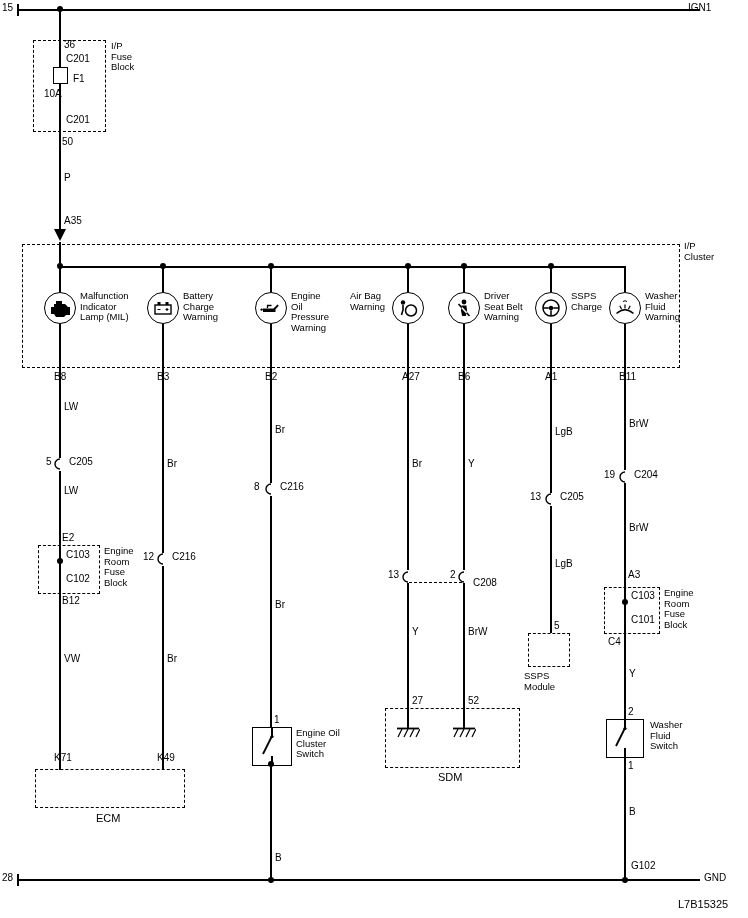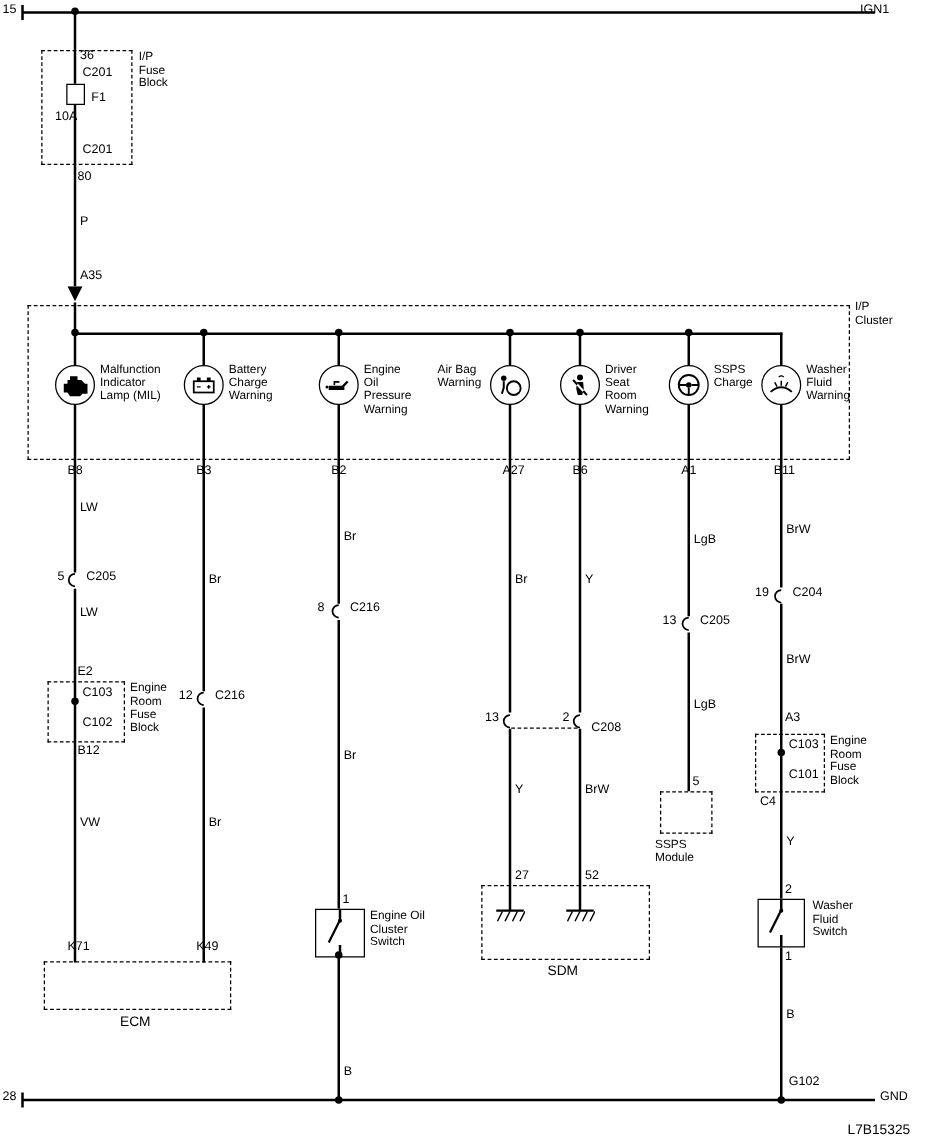--- a/index.html
+++ b/index.html
@@ -32,21 +32,21 @@
 
   <div class="dot" style="left:57px;top:6px"></div>
   <div class="wv" style="left:59px;top:9px;height:59px"></div>
   <div class="dbox" style="left:33px;top:40px;width:73px;height:92px"></div>
   <span class="lbl" style="left:64px;top:39px">36</span>
   <span class="lbl" style="left:66px;top:53px">C201</span>
   <div class="sbox" style="left:53px;top:67px;width:15px;height:17px"></div>
   <span class="lbl" style="left:73px;top:73px">F1</span>
   <span class="lbl" style="left:44px;top:88px">10A</span>
   <span class="lbl" style="left:66px;top:114px">C201</span>
-  <span class="lbl" style="left:62px;top:136px">80</span>
+  <span class="lbl" style="left:62px;top:136px">50</span>
   <div class="mlbl" style="left:111px;top:41px;width:34px">I/P Fuse Block</div>
   <div class="wv" style="left:59px;top:84px;height:145px"></div>
   <span class="lbl" style="left:64px;top:172px">P</span>
   <span class="lbl" style="left:64px;top:215px">A35</span>
   <div class="icon" style="left:52px;top:229px;width:16px;height:13px">
     <svg width="16" height="13" viewBox="0 0 16 13">
         <polygon points="2,0 14,0 8,12" fill="#000"></polygon>
       </svg>
   </div>
   <div class="wv" style="left:59px;top:242px;height:25px"></div>
@@ -116,21 +116,21 @@
   <div class="circ" style="left:448px;top:292px"></div>
   <div class="icon" style="left:452px;top:296px">
     <svg width="24" height="24" viewBox="0 0 24 24">
         <circle cx="12" cy="6" r="2.4" fill="#000"></circle>
         <path d="M9.5 9.5 H14.5 L15 15 L13.8 20 H10.2 L9 15 Z" fill="#000"></path>
         <path d="M6.5 8 L17.5 20" stroke="#fff" stroke-width="1.6"></path>
         <path d="M6.5 8 L9.8 11.6 M14.6 16.8 L17.5 20" stroke="#000" stroke-width="1.6"></path>
       </svg>
   </div>
   <div class="wv" style="left:463px;top:324px;height:44px"></div>
-  <div class="mlbl" style="left:484px;top:291px;width:46px">Driver Seat Room Warning</div>
+  <div class="mlbl" style="left:484px;top:291px;width:46px">Driver Seat Belt Warning</div>
   <span class="lbl" style="left:458px;top:371px">B6</span>
 
   <div class="wv" style="left:550px;top:266px;height:26px"></div>
   <div class="circ" style="left:535px;top:292px"></div>
   <div class="icon" style="left:539px;top:296px">
     <svg width="24" height="24" viewBox="0 0 24 24">
         <circle cx="12" cy="12" r="8" fill="none" stroke="#000" stroke-width="1.5"></circle>
         <circle cx="12" cy="12" r="2.2" fill="#000"></circle>
         <path d="M4.2 12 H9.8 M14.2 12 H19.8 M12 14.2 V19.8" stroke="#000" stroke-width="1.5"></path>
       </svg>

